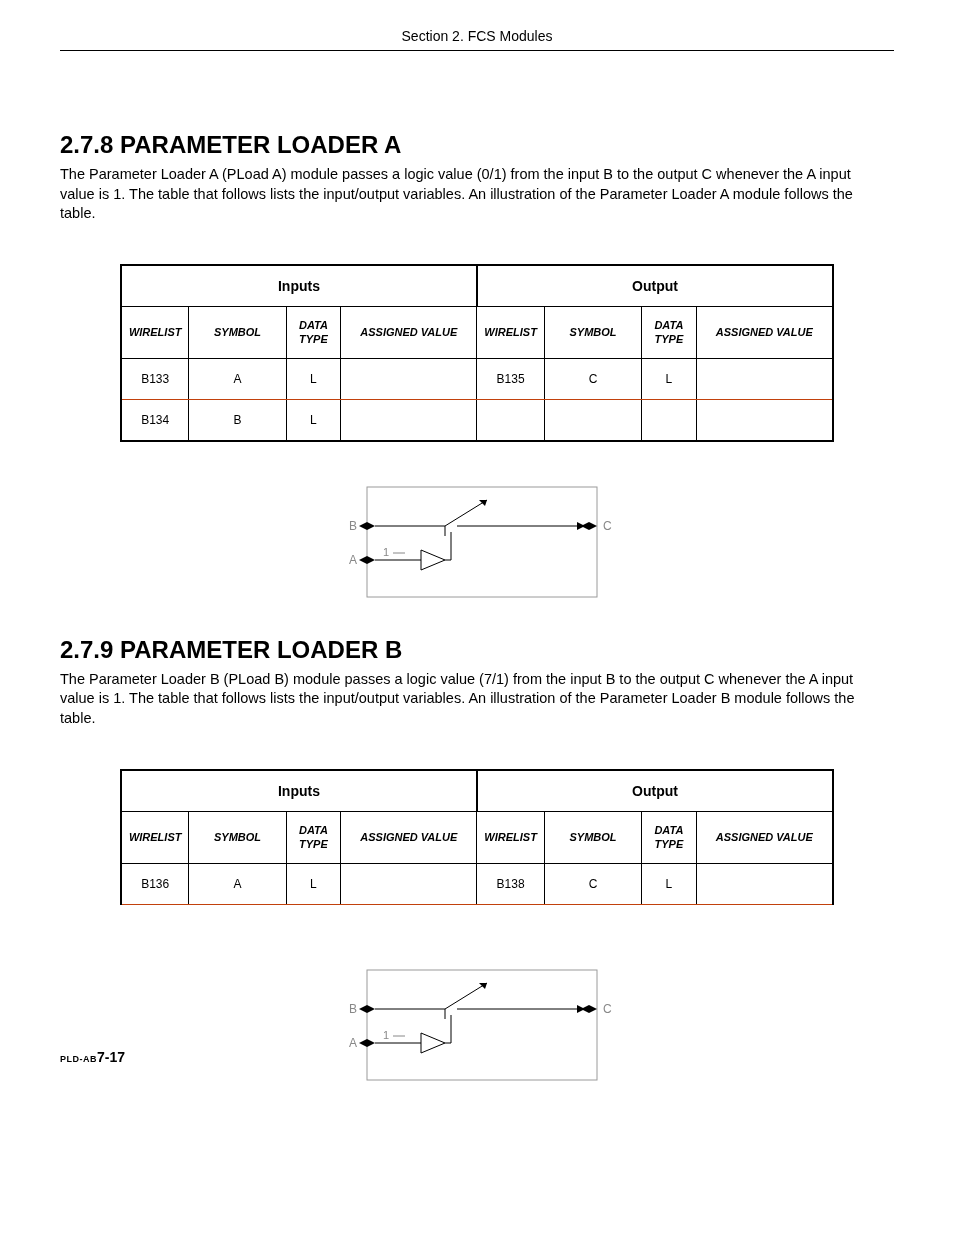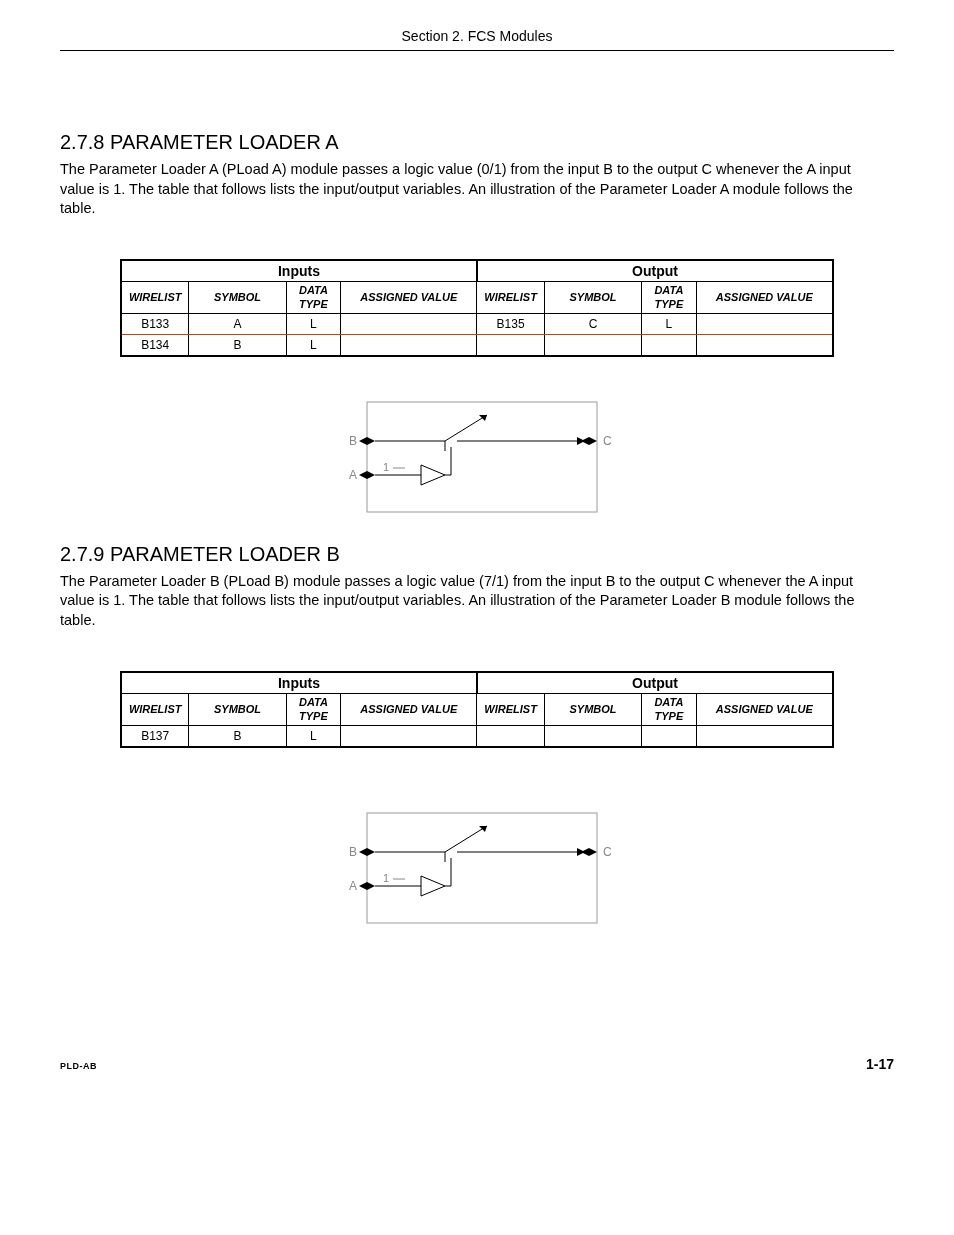--- a/index.html
+++ b/index.html
@@ -16,40 +16,40 @@
     padding: 28px 60px 20px 60px;
     position: relative;
   }
   .header-line {
     text-align: center;
     font-size: 14px;
     padding-bottom: 6px;
     border-bottom: 1.5px solid #000;
   }
   h2 {
-    font-size: 20px;
-    font-weight: normal;
+    font-size: 24px;
+    font-weight: bold;
     margin: 80px 0 6px 0;
   }
-  h2.second { margin-top: 22px; }
+  h2.second { margin-top: 30px; }
   .body-text {
     font-size: 14.5px;
     line-height: 1.35;
     margin: 0 16px 40px 0;
   }
   table.io {
     border-collapse: collapse;
     width: 714px;
     margin: 0 auto 40px auto;
     font-size: 12px;
   }
   table.io th, table.io td {
     border: 1px solid #000;
     text-align: center;
-    padding: 2px 4px;
+    padding: 12px 4px;
     line-height: 1.2;
   }
   table.io td { height: 16px; }
   table.io .grp {
     font-weight: bold;
     font-size: 14px;
     border-left: 2.5px solid #000;
     border-top: 2.5px solid #000;
     border-bottom: 1px solid #000;
   }
@@ -65,25 +65,24 @@
   table.io tr.midrow td { border-bottom: 1px solid #c2410c; }
 
   .diagram-wrap {
     text-align: center;
     margin-bottom: 20px;
   }
   svg.diagram { display: inline-block; }
 
   .footer {
     position: absolute;
-    bottom: 32px;
+    bottom: 39px;
     left: 60px;
     right: 60px;
     display: flex;
-    justify-content: space-between;
     align-items: baseline;
   }
   .footer-left { font-size: 9px; font-weight: bold; letter-spacing: 0.5px; }
   .footer-right { font-size: 14px; font-weight: bold; }
 </style>
 </head>
 <body>
 
 <div class="page">
 
@@ -173,28 +172,28 @@
     <tr>
       <th class="sub lcol" style="width:60px">WIRELIST</th>
       <th class="sub" style="width:100px">SYMBOL</th>
       <th class="sub" style="width:50px">DATA TYPE</th>
       <th class="sub" style="width:147px">ASSIGNED VALUE</th>
       <th class="sub" style="width:60px">WIRELIST</th>
       <th class="sub" style="width:100px">SYMBOL</th>
       <th class="sub" style="width:50px">DATA TYPE</th>
       <th class="sub rcol" style="width:147px">ASSIGNED VALUE</th>
     </tr>
-    <tr class="lastrow">
-      <td class="lcol">B137</td>
-      <td>B</td>
-      <td>L</td>
-      <td></td>
-      <td></td>
-      <td></td>
-      <td></td>
+    <tr class="midrow">
+      <td class="lcol">B136</td>
+      <td>A</td>
+      <td>L</td>
+      <td></td>
+      <td>B138</td>
+      <td>C</td>
+      <td>L</td>
       <td class="rcol"></td>
     </tr>
   </tbody>
     </table>
 
   <div class="diagram-wrap" style="margin-top:60px">
     <svg class="diagram" width="300" height="120">
       <rect x="40" y="5" width="230" height="110" fill="none" stroke="#9a9a9a" stroke-width="1"></rect>
 
       <text x="22" y="48" font-size="12" fill="#888">B</text>
@@ -218,16 +217,16 @@
       <line x1="66" y1="71" x2="78" y2="71" stroke="#888"></line>
 
       <polygon points="94,68 94,88 118,78" fill="none" stroke="#000"></polygon>
       <line x1="118" y1="78" x2="124" y2="78" stroke="#000"></line>
       <line x1="124" y1="78" x2="124" y2="50" stroke="#000"></line>
     </svg>
   </div>
 
   <div class="footer">
     <span class="footer-left">PLD-AB</span>
-    <span class="footer-right">1-17</span>
+    <span class="footer-right">7-17</span>
   </div>
 
 </div>
 
 </body></html>

